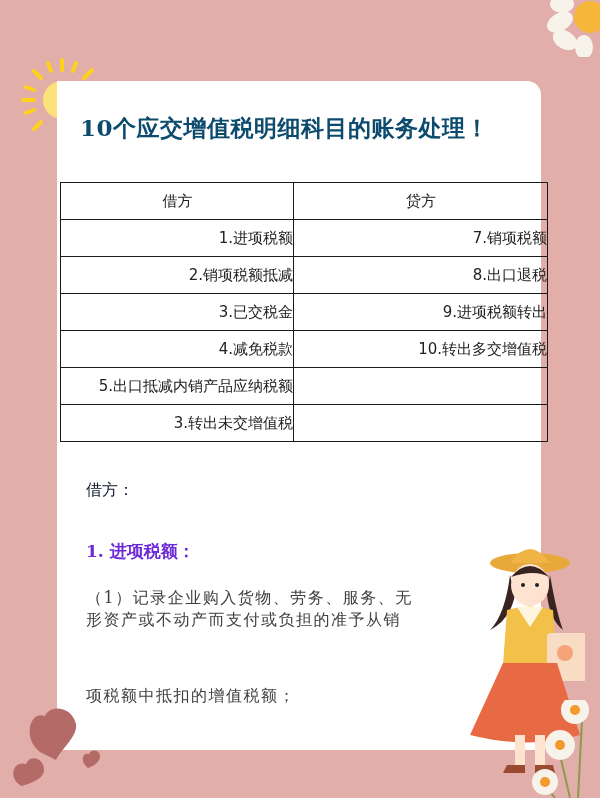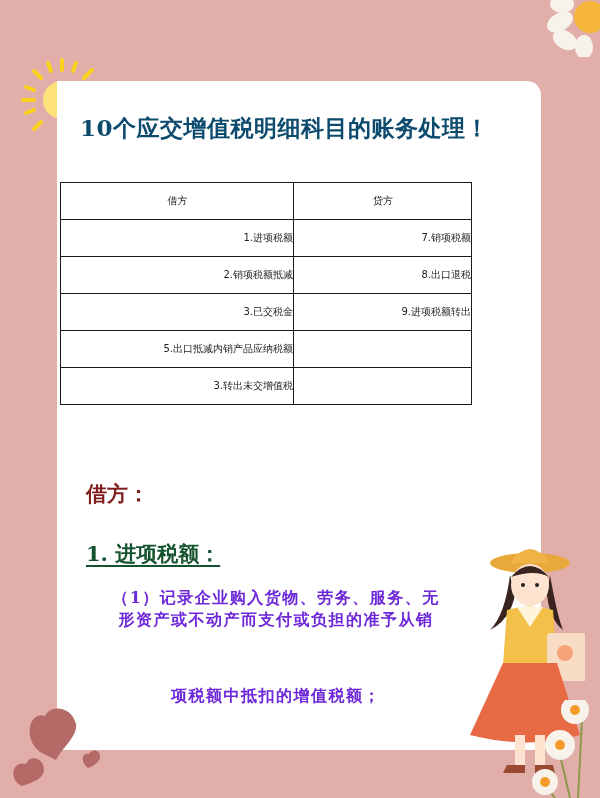--- a/index.html
+++ b/index.html
@@ -1,26 +1,26 @@
 <!DOCTYPE html>
 <html><head>
 <meta charset="utf-8">
 <style>
   html, body { margin:0; padding:0; }
   body { width:600px; height:798px; background:#e2aea9; position:relative; overflow:hidden; font-family:"DejaVu Serif", "Liberation Serif", serif; }
   .card { position:absolute; left:57px; top:81px; width:484px; height:669px; background:#ffffff; border-top-right-radius:14px; }
   .title { position:absolute; left:80px; top:113px; font-size:23px; font-weight:bold; color:#0c4a6e; letter-spacing:0.5px; white-space:nowrap; font-family:"DejaVu Serif", serif; }
-  table.acct { position:absolute; left:60px; top:182px; width:412px; border-collapse:collapse; font-family:"DejaVu Sans", sans-serif; font-size:10px; color:#222; }
+  table.acct { position:absolute; left:60px; top:182px; width:488px; border-collapse:collapse; font-family:"DejaVu Sans", sans-serif; font-size:15px; color:#222; }
   table.acct td, table.acct th { border:1.5px solid #1a1a1a; height:36px; padding:0 0 0 1px; font-weight:normal; }
   table.acct th { text-align:center; }
   table.acct td { text-align:right; }
   table.acct col.c1 { width:233px; }
-  .h-debit { position:absolute; left:86px; top:480px; color:#7f1d1d; font-size:21px; font-weight:bold; }
-  .h-item { position:absolute; left:86px; top:540px; color:#14532d; font-size:21px; font-weight:bold; text-decoration:underline; text-underline-offset:4px; white-space:pre; }
-  .para { position:absolute; left:86px; width:380px; font-size:16px; font-weight:bold; color:#6d28d9; white-space:nowrap; letter-spacing:1.5px;text-align:center; }
+  .h-debit { position:absolute; left:86px; top:480px; color:#0f172a; font-size:16px; font-weight:normal; }
+  .h-item { position:absolute; left:86px; top:540px; color:#6d28d9; font-size:17px; font-weight:bold; text-underline-offset:4px; white-space:pre; }
+  .para { position:absolute; left:86px; width:380px; font-size:16px; font-weight:normal; color:#404040; white-space:nowrap; letter-spacing:1.5px; }
   .sun { position:absolute; left:18px; top:55px; }
   .flower-top { position:absolute; left:540px; top:-18px; }
   .hearts { position:absolute; left:0; top:690px; }
   .girl { position:absolute; left:455px; top:535px; }
   .flowers-br { position:absolute; left:520px; top:700px; }
 </style>
 </head>
 <body>
 
 <svg class="sun" width="90" height="90" viewBox="0 0 90 90">
@@ -74,20 +74,24 @@
     </tr>
     <tr>
       <td>2.销项税额抵减</td>
       <td>8.出口退税</td>
     </tr>
     <tr>
       <td>3.已交税金</td>
       <td>9.进项税额转出</td>
     </tr>
     <tr>
+      <td>4.减免税款</td>
+      <td>10.转出多交增值税</td>
+    </tr>
+    <tr>
       <td>5.出口抵减内销产品应纳税额</td>
       <td></td>
     </tr>
     <tr>
       <td>3.转出未交增值税</td>
       <td></td>
     </tr>
   </tbody>
 </table>
 

